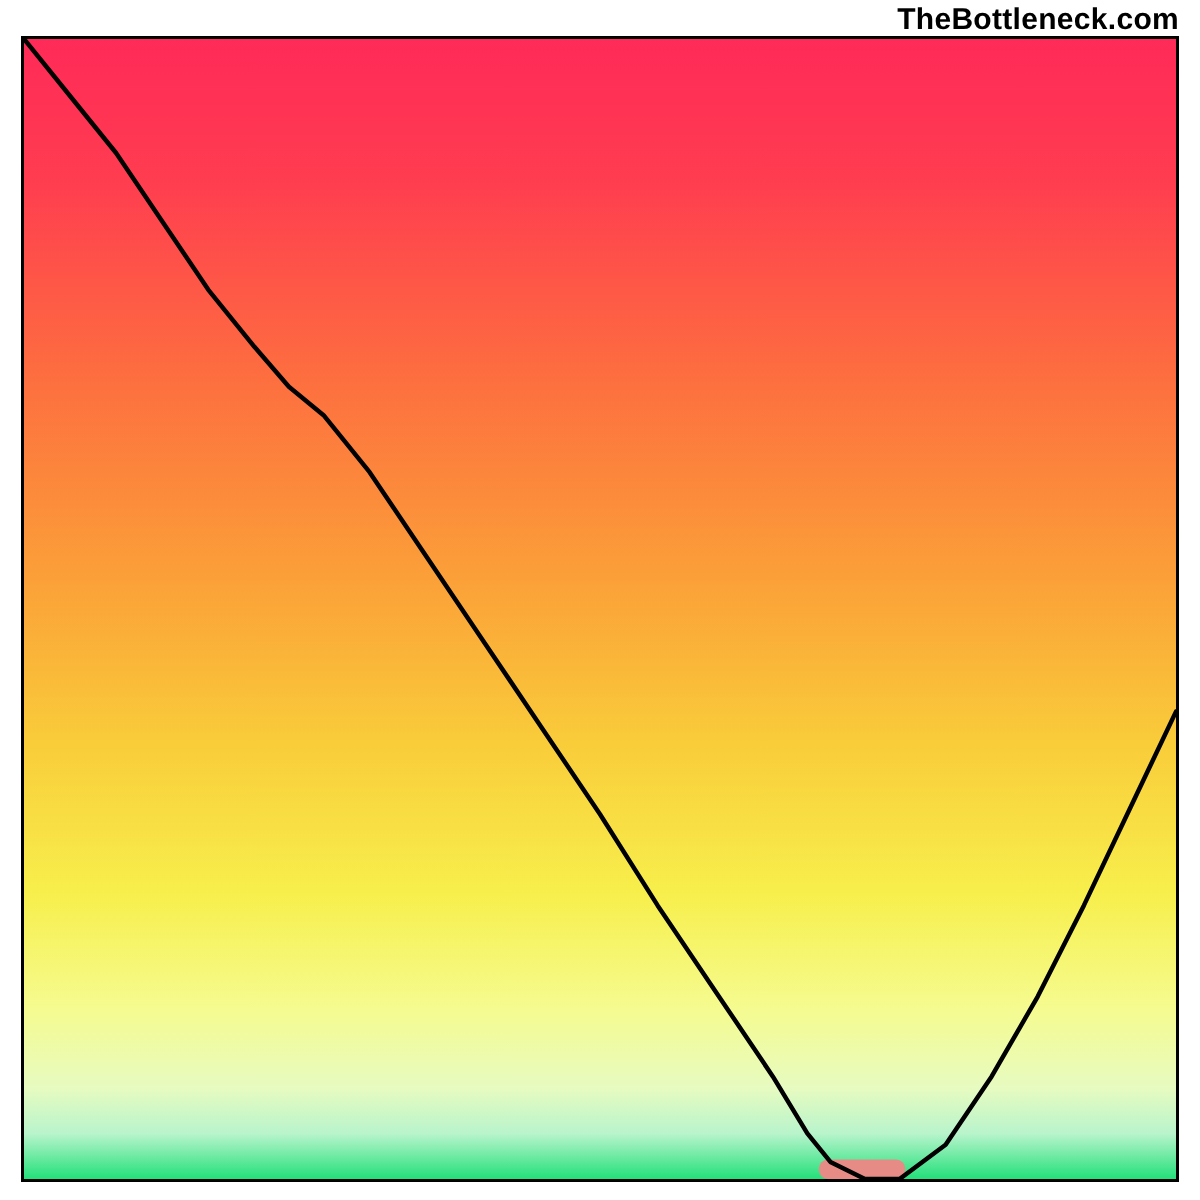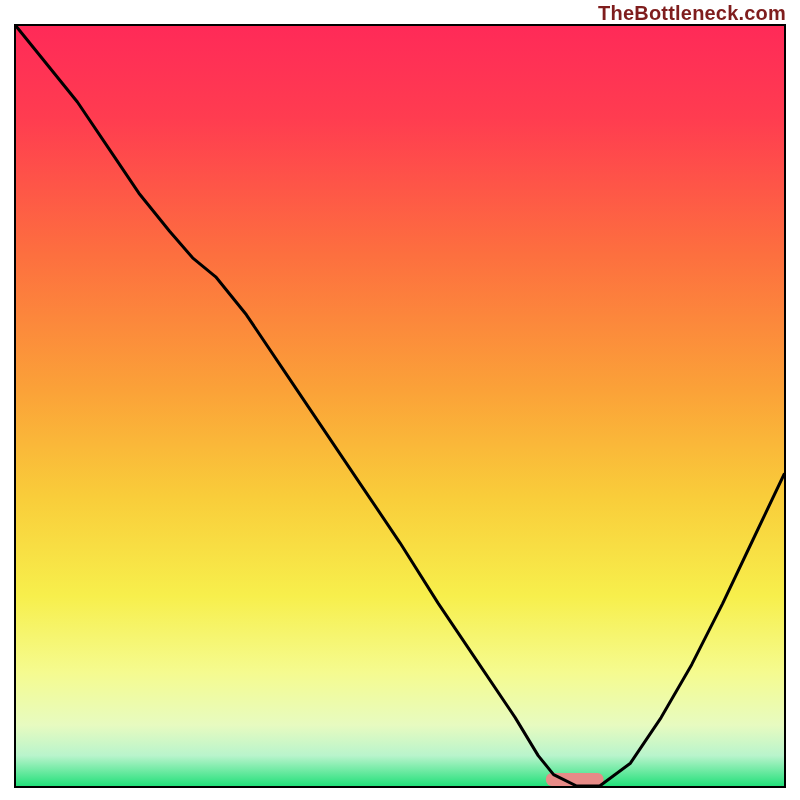--- a/index.html
+++ b/index.html
@@ -19,21 +19,21 @@
     border: 2px solid #000000;
     box-sizing: border-box;
   }
   .watermark {
     position: absolute;
     top: 2px;
     right: 14px;
     font-family: Arial, Helvetica, sans-serif;
     font-weight: 600;
     font-size: 20px;
-    color: #7f1d1d;
+    color: #000000;
     letter-spacing: 0.2px;
   }
   .plot-area {
     position: absolute;
     left: 0;
     top: 0;
     width: 100%;
     height: 100%;
   }
 </style>

